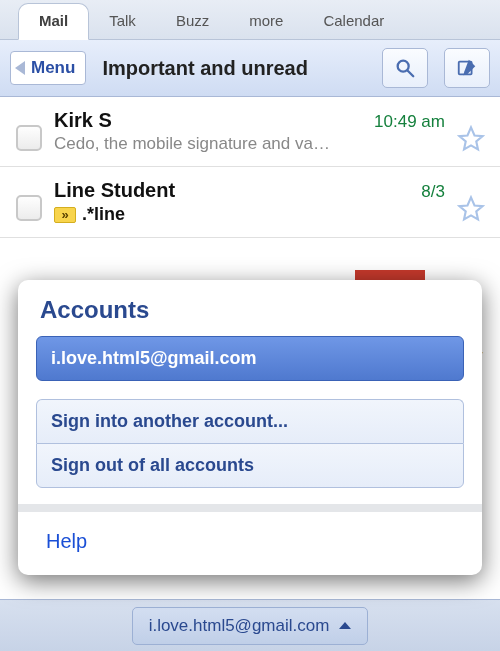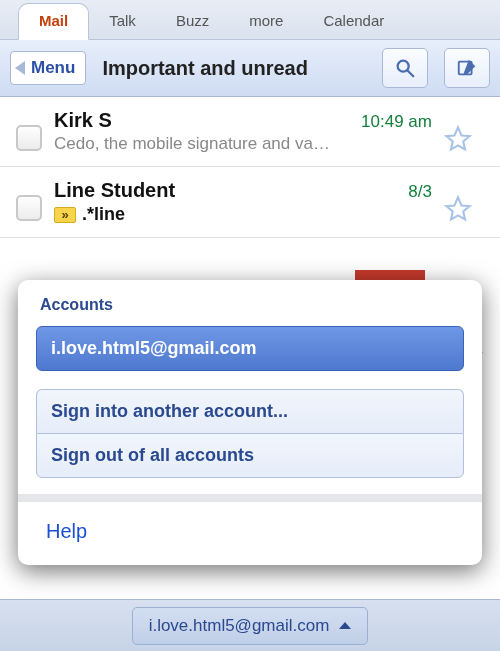--- a/index.html
+++ b/index.html
@@ -28,21 +28,21 @@
       cursor: pointer;
     }
     .tab.active {
       background: #fff;
       border-top-left-radius: 10px;
       border-top-right-radius: 10px;
       border: 1px solid #b8c4d8;
       border-bottom: 1px solid #fff;
       margin-bottom: -1px;
       font-weight: bold;
-      color: #c2410c;
+      color: #404040;
       margin-top: 40px;
     }
     
     .toolbar {
       display: flex;
       align-items: center;
       gap: 16px;
       padding: 8px 10px;
       background: linear-gradient(to bottom, #e7eefb 0%, #cfdcf3 100%);
       border-bottom: 1px solid #a9b8d6;
@@ -87,21 +87,21 @@
       cursor: pointer;
     }
     .tool-btn svg { width: 22px; height: 22px; }
     
     .mail-list {
       background: #fff;
     }
     .mail-item {
       display: flex;
       align-items: flex-start;
-      padding: 12px 28px 12px 16px;
+      padding: 12px 15px 12px 16px;
       border-bottom: 1px solid #e0e0e0;
       gap: 12px;
     }
     .chk {
       width: 26px;
       height: 26px;
       border: 2px solid #c8c8c8;
       border-radius: 5px;
       background: linear-gradient(to bottom, #fefefe, #ececec);
       margin-top: 16px;
@@ -174,21 +174,21 @@
       position: absolute;
       left: 18px;
       right: 18px;
       top: 280px;
       background: #fff;
       border-radius: 10px;
       box-shadow: 0 6px 24px rgba(0,0,0,0.55);
       padding-bottom: 10px;
     }
     .popup-title {
-      font-size: 16px;
+      font-size: 24px;
       font-weight: bold;
       color: #2a498f;
       padding: 16px 22px 12px;
     }
     .popup-list {
       padding: 0 18px 16px 18px;
       border-bottom: 8px solid #e4e6e9;
     }
     .popup-item {
       border-radius: 6px;

